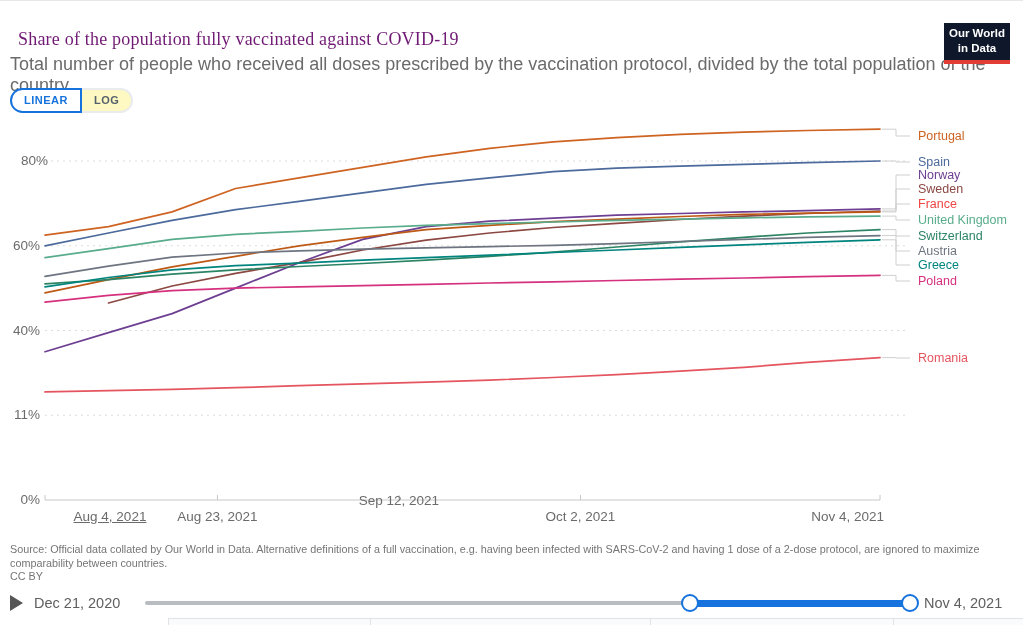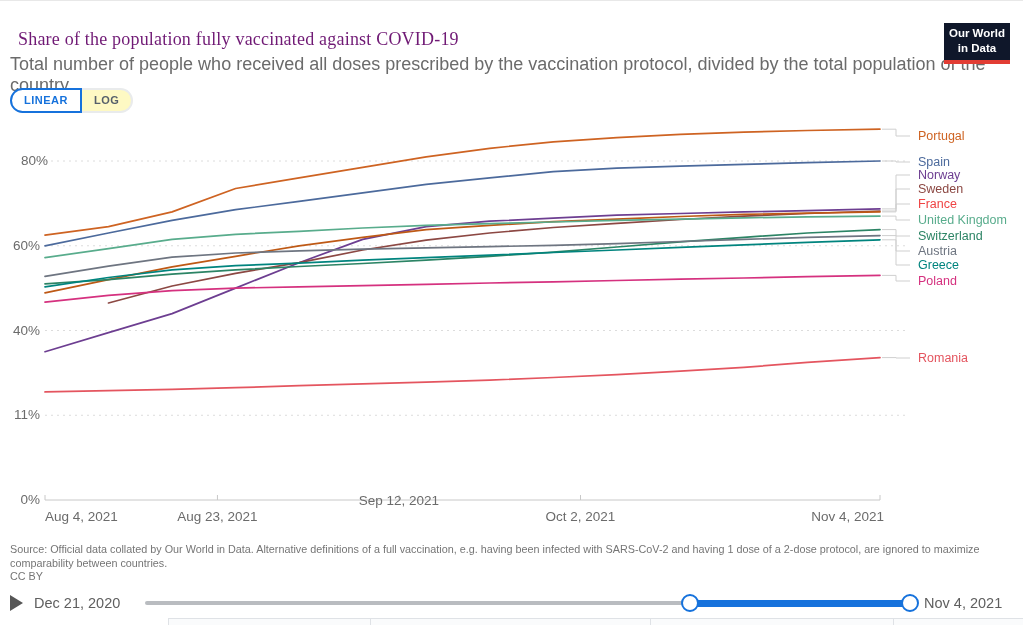--- a/index.html
+++ b/index.html
@@ -92,21 +92,21 @@
     <polyline points="45.0,390.9 108.5,389.7 172.1,388.4 235.6,386.7 299.1,384.6 362.7,382.9 426.2,381.2 489.7,379.1 553.3,376.5 616.8,373.6 680.3,370.2 743.9,366.4 807.4,361.3 880.0,356.6" fill="none" stroke="#e4555f" stroke-width="1.7" stroke-linejoin="round" stroke-linecap="round"></polyline>
   </svg>
 <div id="y-axis">
     <div class="ytick" style="top: 491px; left: 0px;">0%</div>
     <div class="ytick" style="top: 406.25px; left: 0px;">11%</div>
     <div class="ytick" style="top: 321.5px; left: 0px;">40%</div>
     <div class="ytick" style="top: 236.75px; left: 0px;">60%</div>
     <div class="ytick" style="top: 152px; left: 8px;">80%</div>
   </div>
 <div id="x-axis">
-    <div class="xtick" style="top: 508px; left: 45px; text-align: left;">Aug 4, 2021</div>
+    <div class="xtick" style="top: 508px; left: 45px; text-align: center; text-decoration: underline;">Aug 4, 2021</div>
     <div class="xtick" style="top: 508px; left: 152.446px; text-align: center;">Aug 23, 2021</div>
     <div class="xtick" style="top: 492px; left: 333.967px; text-align: center;">Sep 12, 2021</div>
     <div class="xtick" style="top: 508px; left: 515.489px; text-align: center;">Oct 2, 2021</div>
     <div class="xtick" style="top: 508px; left: 754px; text-align: right;">Nov 4, 2021</div>
   </div>
 <div id="legend">
     <div class="series-label" style="top: 127px; color: rgb(206, 99, 34);">Portugal</div>
     <div class="series-label" style="top: 153px; color: rgb(76, 106, 156);">Spain</div>
     <div class="series-label" style="top: 166px; color: rgb(109, 62, 145);">Norway</div>
     <div class="series-label" style="top: 180px; color: rgb(140, 72, 67);">Sweden</div>

